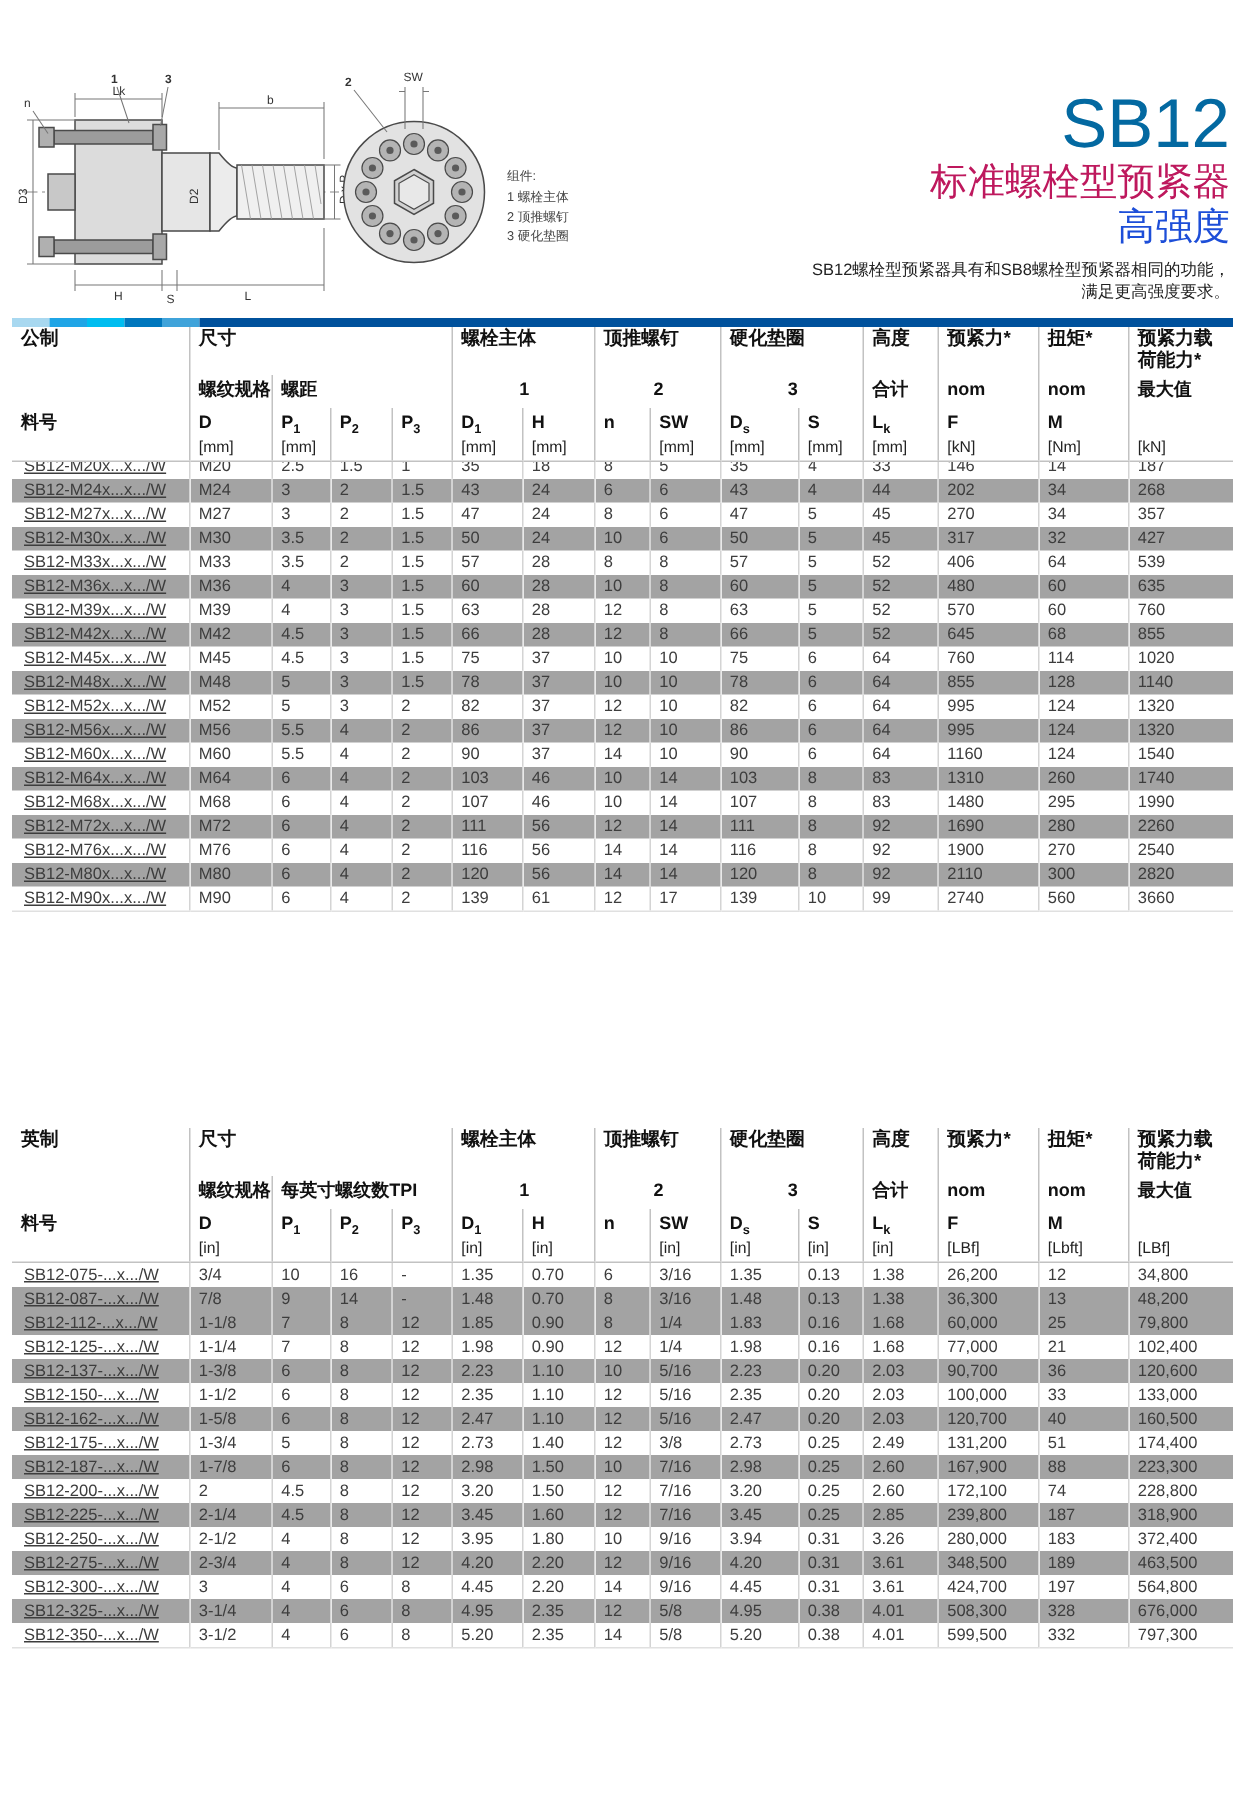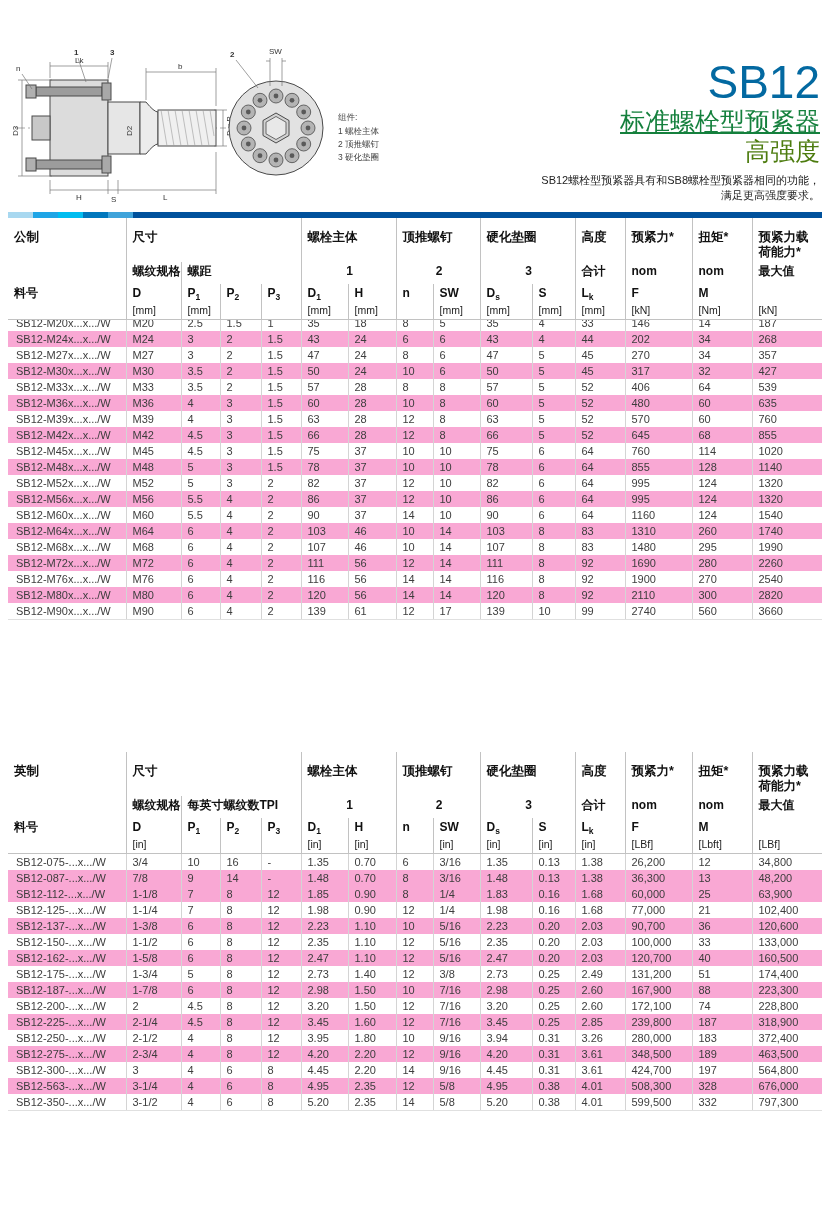--- a/index.html
+++ b/index.html
@@ -2,54 +2,54 @@
 <html><head>
 <meta charset="utf-8">
 <style>
   html,body{margin:0;padding:0;background:#fff;}
   .page{position:relative;width:830px;height:1208px;background:#fff;overflow:hidden;
         font-family:"Liberation Sans","DejaVu Sans",sans-serif;color:#222;}
 
   
   .titleblock{position:absolute;top:58px;right:10px;width:420px;text-align:right;}
   .product{font-size:46px;line-height:48px;color:#0369a1;font-weight:400;}
-  .subtitle{font-size:25px;line-height:30px;color:#15803d;text-decoration:underline;}
-  .grade{font-size:25px;line-height:30px;color:#4d7c0f;}
+  .subtitle{font-size:25px;line-height:30px;color:#be185d;}
+  .grade{font-size:25px;line-height:30px;color:#1d4ed8;}
   .desc{margin-top:7px;font-size:11px;line-height:15px;color:#222;}
 
   
   .diagram{position:absolute;left:8px;top:40px;width:430px;height:170px;}
   .diagram text{font-size:8px;fill:#333;}
   .diagram .legend{font-size:8.5px;fill:#444;}
 
   
   .tablewrap{position:absolute;left:8px;width:814px;}
   #metric-wrap{top:212px;}
   #imperial-wrap{top:752px;}
   .brandbar{display:flex;height:6px;width:814px;}
   .brandbar span{display:block;height:6px;}
   .brandbar span:last-child{flex:1;}
 
   table{border-collapse:collapse;table-layout:fixed;width:814px;}
   th{font-weight:bold;text-align:left;padding:2px 4px 2px 6px;color:#111;
      overflow:hidden;white-space:normal;}
-  .hrA th{vertical-align:top;padding-top:12px;font-size:12.5px;line-height:15px;height:30px;}
+  .hrA th{vertical-align:top;padding-top:0;font-size:12.5px;line-height:15px;height:30px;}
   .hrB th{font-size:12px;height:18px;line-height:14px;vertical-align:top;white-space:nowrap;}
   .hrB th.ctr{text-align:center;}
   .hrC th{font-size:12px;height:17px;line-height:14px;vertical-align:top;padding-bottom:0;white-space:nowrap;}
   .hrC sub{font-size:8.5px;}
   .hrD th{font-size:10.5px;font-weight:normal;color:#222;height:13px;line-height:12px;
           padding-top:0;padding-bottom:2px;vertical-align:top;white-space:nowrap;}
   .hrD th{border-bottom:1px solid #c2c2c2;margin-top:24px;}
   th.bl{border-left:1px solid #c2c2c2;}
   tbody td{font-size:11px;color:#3d3d3d;height:16px;line-height:16px;
            padding:0 3px 0 6px;white-space:nowrap;overflow:hidden;}
-  tbody td.pc{padding-left:8px;}
+  tbody td.pc{padding-left:8px;text-decoration:underline;}
   td.cb{border-left:1px solid #d4d4d4;}
-  tr.alt{background:#f9a8d4;}
+  tr.alt{background:#a3a3a3;}
   tbody tr:last-child td{border-bottom:1px solid #e0e0e0;}
   tr.clip td{height:11px;line-height:normal;}
   tr.clip .cwrap{height:11px;overflow:hidden;}
   tr.clip .cwrap span{display:block;margin-top:-5px;line-height:16px;font-size:11px;}
 
   
   .footnotes{position:absolute;left:10px;top:1128px;font-size:10px;line-height:12.5px;color:#333;}
   .footnotes div{white-space:nowrap;}
   .footnotes .ind{padding-left:4px;}
 </style>
@@ -773,21 +773,21 @@
             <td class="cb">12</td>
             <td class="cb">1.85</td>
             <td class="cb">0.90</td>
             <td class="cb">8</td>
             <td class="cb">1/4</td>
             <td class="cb">1.83</td>
             <td class="cb">0.16</td>
             <td class="cb">1.68</td>
             <td class="cb">60,000</td>
             <td class="cb">25</td>
-            <td class="cb">63,900</td>
+            <td class="cb">79,800</td>
           </tr>
           <tr>
             <td class="pc">SB12-125-...x.../W</td>
             <td class="cb">1-1/4</td>
             <td class="cb">7</td>
             <td class="cb">8</td>
             <td class="cb">12</td>
             <td class="cb">1.98</td>
             <td class="cb">0.90</td>
             <td class="cb">12</td>
@@ -963,21 +963,21 @@
             <td class="cb">14</td>
             <td class="cb">9/16</td>
             <td class="cb">4.45</td>
             <td class="cb">0.31</td>
             <td class="cb">3.61</td>
             <td class="cb">424,700</td>
             <td class="cb">197</td>
             <td class="cb">564,800</td>
           </tr>
           <tr class="alt">
-            <td class="pc">SB12-563-...x.../W</td>
+            <td class="pc">SB12-325-...x.../W</td>
             <td class="cb">3-1/4</td>
             <td class="cb">4</td>
             <td class="cb">6</td>
             <td class="cb">8</td>
             <td class="cb">4.95</td>
             <td class="cb">2.35</td>
             <td class="cb">12</td>
             <td class="cb">5/8</td>
             <td class="cb">4.95</td>
             <td class="cb">0.38</td>

